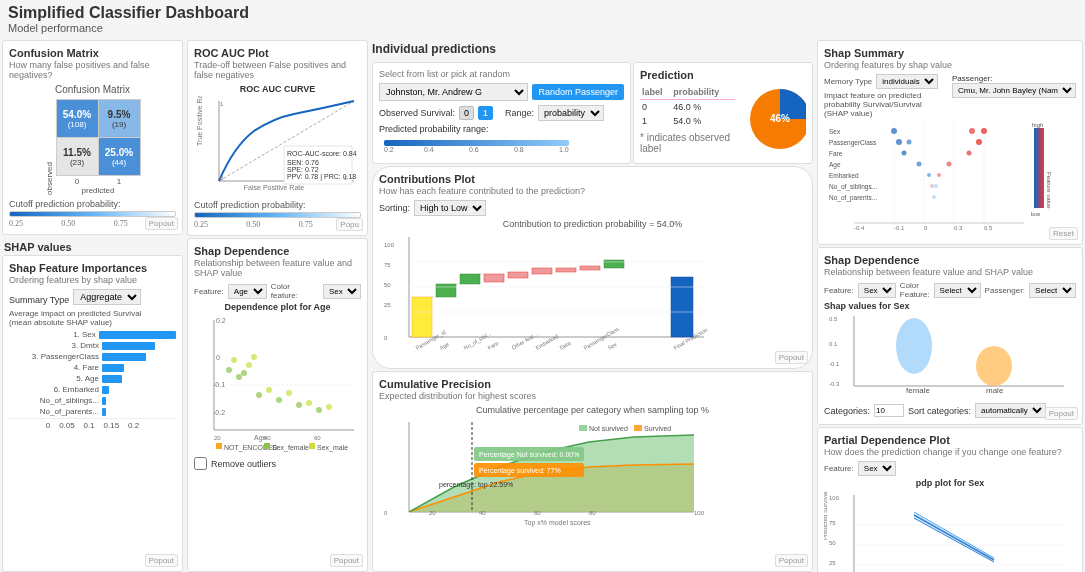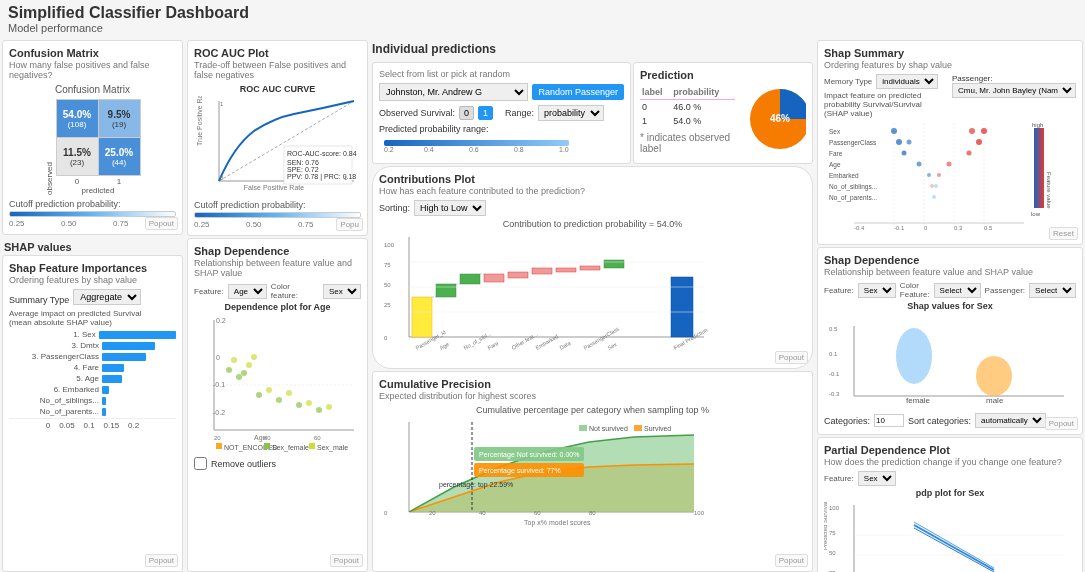--- a/index.html
+++ b/index.html
@@ -32,21 +32,21 @@
     .cm-inner-title { font-size: 10px; text-align: center; color: #555; margin-bottom: 4px; }
     .cm-table { border-collapse: collapse; }
     .cm-table td { width: 42px; height: 38px; text-align: center; font-size: 10px; font-weight: bold; border: 1px solid #ccc; }
     .cm-cell-tp { background: #4a90d9; color: #fff; }
     .cm-cell-fn { background: #87b8e8; color: #333; }
     .cm-cell-fp { background: #e5e5e5; color: #333; }
     .cm-cell-tn { background: #4a90d9; color: #fff; }
     .cm-small { font-size: 8px; font-weight: normal; }
 
     .cutoff-label { font-size: 9px; color: #555; margin-top: 4px; margin-bottom: 2px; }
-    .cutoff-tick { display: flex; justify-content: space-between; font-size: 8px; color: #777; }
+    .cutoff-tick { display: flex; justify-content: space-between; font-size: 8px; color: #777; font-family: Liberation Serif, serif; }
 
     .popout-btn { position: absolute; bottom: 4px; right: 4px; font-size: 8px; color: #999; cursor: pointer; border: 1px solid #ddd; padding: 1px 3px; border-radius: 2px; background: #f9f9f9; }
 
     
     .select-row { display: flex; align-items: flex-end; gap: 4px; margin-bottom: 4px; font-size: 9px; }
     .select-row select { font-size: 9px; border: 1px solid #ccc; padding: 1px 2px; }
 
     .shap-bar-row { display: flex; align-items: center; margin-bottom: 2px; font-size: 8px; }
     .shap-bar-label { width: 90px; text-align: right; margin-right: 3px; color: #555; white-space: nowrap; overflow: hidden; text-overflow: ellipsis; }
     .shap-bar { height: 8px; background: #2196F3; border-radius: 1px; }
@@ -548,21 +548,21 @@
         </select>
         <label>Color Feature:</label>
         <select style="font-size:8px;border:1px solid #ccc;padding:1px;">
           <option>Select</option>
         </select>
         <label>Passenger:</label>
         <select style="font-size:8px;border:1px solid #ccc;padding:1px;">
           <option>Select</option>
         </select>
       </div>
-      <div style="font-size:9px;font-weight:bold;text-align:center;margin-bottom:10px;">Shap values for Sex</div>
+      <div style="font-size:9px;font-weight:bold;margin-bottom:0;">Shap values for Sex</div>
 
       <svg width="255" height="90">
         <line x1="30" y1="5" x2="30" y2="75" stroke="#999" stroke-width="1"></line>
         <line x1="30" y1="75" x2="240" y2="75" stroke="#999" stroke-width="1"></line>
         <text x="5" y="10" font-size="6" fill="#777">0.5</text>
         <text x="5" y="35" font-size="6" fill="#777">0.1</text>
         <text x="5" y="55" font-size="6" fill="#777">-0.1</text>
         <text x="5" y="75" font-size="6" fill="#777">-0.3</text>
 
         <ellipse cx="90" cy="35" rx="18" ry="28" fill="#90CAF9" opacity="0.7"></ellipse>

